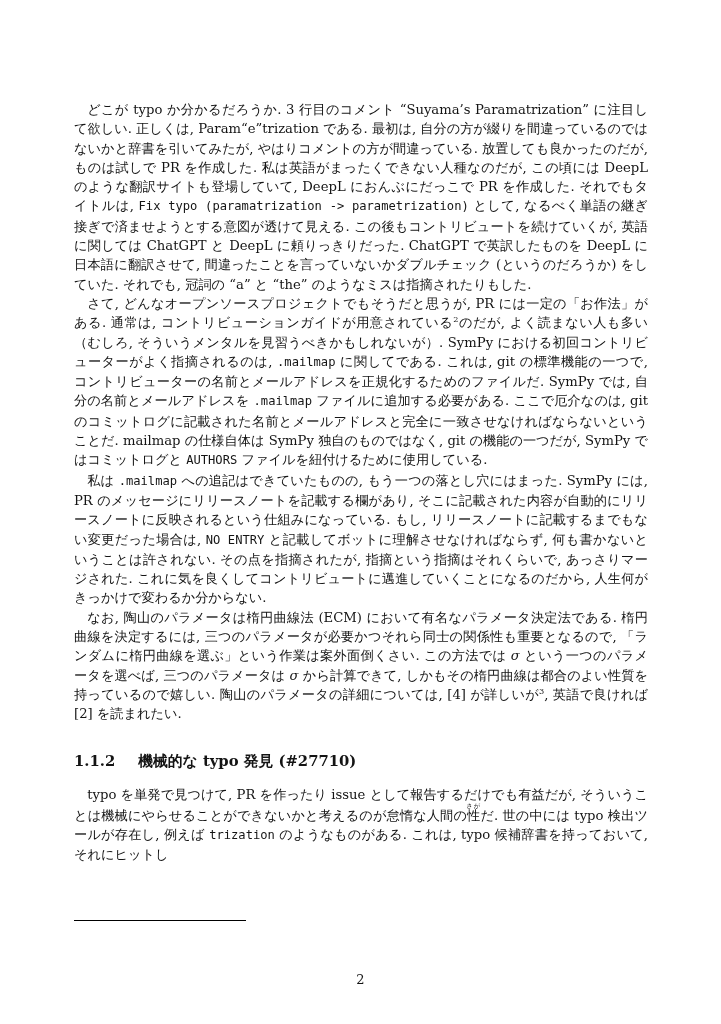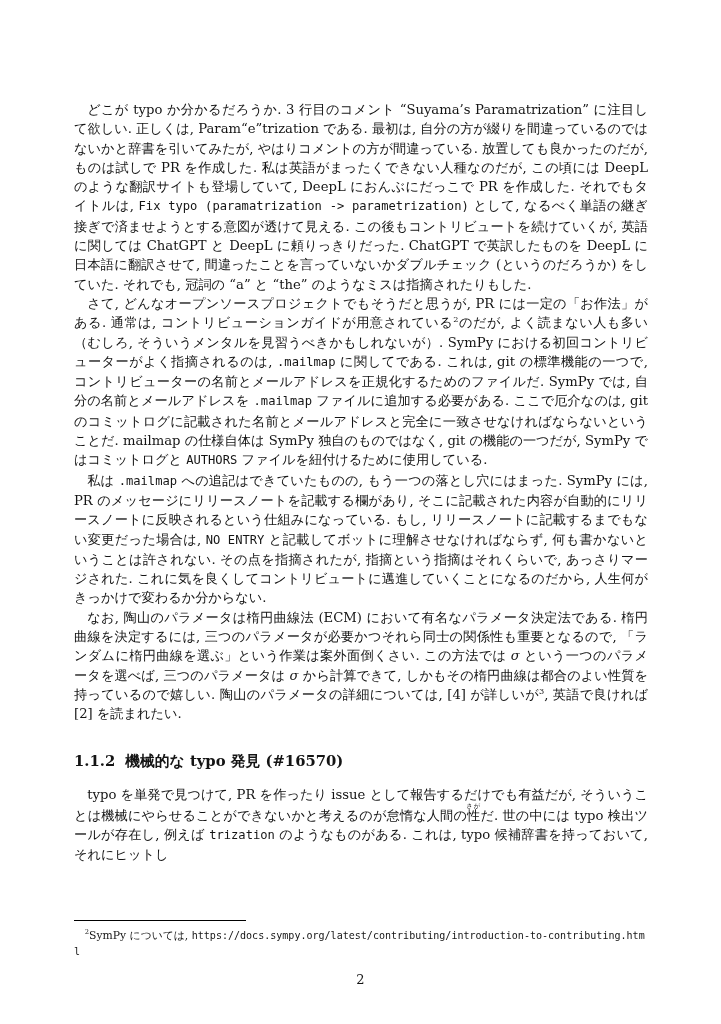--- a/index.html
+++ b/index.html
@@ -42,21 +42,21 @@
     font-size: 0.48em;
     letter-spacing: 1px;
   }
   h2.section-heading {
     margin-top: 27px;
     margin-bottom: 15px;
     font-size: 14.8px;
     font-weight: bold;
     line-height: 1.3;
   }
-  h2.section-heading .sec-num { margin-right: 10px; }
+  h2.section-heading .sec-num { margin-right: 23px; }
   .footnotes {
     position: absolute;
     left: 74px; top: 908px;
     width: 574px;
   }
   .footnote-rule {
     width: 172px;
     border-top: 1px solid #000;
     margin-bottom: 7px;
   }
@@ -81,26 +81,25 @@
 
 <div class="page">
 
   <div class="content">
     <p class="para"><span>どこが typo か分かるだろうか. 3 行目のコメント “Suyama’s Paramatrization” に注目して欲しい. 正しくは, Param“e”trization である. 最初は, 自分の方が綴りを間違っているのではないかと辞書を引いてみたが, やはりコメントの方が間違っている. 放置しても良かったのだが, ものは試しで PR を作成した. 私は英語がまったくできない人種なのだが, この頃には DeepL のような翻訳サイトも登場していて, DeepL におんぶにだっこで PR を作成した. それでもタイトルは, </span><span class="seg-m">Fix typo (paramatrization -&gt; parametrization)</span><span> として, なるべく単語の継ぎ接ぎで済ませようとする意図が透けて見える. この後もコントリビュートを続けていくが, 英語に関しては ChatGPT と DeepL に頼りっきりだった. ChatGPT で英訳したものを DeepL に日本語に翻訳させて, 間違ったことを言っていないかダブルチェック (というのだろうか) をしていた. それでも, 冠詞の “a” と “the” のようなミスは指摘されたりもした.</span></p>
     <p class="para"><span>さて, どんなオープンソースプロジェクトでもそうだと思うが, PR には一定の「お作法」がある. 通常は, コントリビューションガイドが用意されている</span><sup class="fnmark">2</sup><span>のだが, よく読まない人も多い（むしろ, そういうメンタルを見習うべきかもしれないが）. SymPy における初回コントリビューターがよく指摘されるのは, </span><span class="seg-m">.mailmap</span><span> に関してである. これは, git の標準機能の一つで, コントリビューターの名前とメールアドレスを正規化するためのファイルだ. SymPy では, 自分の名前とメールアドレスを </span><span class="seg-m">.mailmap</span><span> ファイルに追加する必要がある. ここで厄介なのは, git のコミットログに記載された名前とメールアドレスと完全に一致させなければならないということだ. mailmap の仕様自体は SymPy 独自のものではなく, git の機能の一つだが, SymPy ではコミットログと </span><span class="seg-m">AUTHORS</span><span> ファイルを紐付けるために使用している.</span></p>
     <p class="para"><span>私は </span><span class="seg-m">.mailmap</span><span> への追記はできていたものの, もう一つの落とし穴にはまった. SymPy には, PR のメッセージにリリースノートを記載する欄があり, そこに記載された内容が自動的にリリースノートに反映されるという仕組みになっている. もし, リリースノートに記載するまでもない変更だった場合は, </span><span class="seg-m">NO ENTRY</span><span> と記載してボットに理解させなければならず, 何も書かないということは許されない. その点を指摘されたが, 指摘という指摘はそれくらいで, あっさりマージされた. これに気を良くしてコントリビュートに邁進していくことになるのだから, 人生何がきっかけで変わるか分からない.</span></p>
     <p class="para"><span>なお, 陶山のパラメータは楕円曲線法 (ECM) において有名なパラメータ決定法である. 楕円曲線を決定するには, 三つのパラメータが必要かつそれら同士の関係性も重要となるので, 「ランダムに楕円曲線を選ぶ」という作業は案外面倒くさい. この方法では </span><span class="seg-i">σ</span><span> という一つのパラメータを選べば, 三つのパラメータは </span><span class="seg-i">σ</span><span> から計算できて, しかもその楕円曲線は都合のよい性質を持っているので嬉しい. 陶山のパラメータの詳細については, [4] が詳しいが</span><sup class="fnmark">3</sup><span>, 英語で良ければ [2] を読まれたい.</span></p>
 
     <h2 class="section-heading">
-      <span class="sec-num">1.1.2</span><span>機械的な typo 発見 (#16570)</span>
+      <span class="sec-num">1.1.2</span><span>機械的な typo 発見 (#27710)</span>
     </h2>
 
     <p class="para"><span>typo を単発で見つけて, PR を作ったり issue として報告するだけでも有益だが, そういうことは機械にやらせることができないかと考えるのが怠惰な人間の</span><ruby>性<rt>さが</rt></ruby><span>だ. 世の中には typo 検出ツールが存在し, 例えば </span><span class="seg-m">trization</span><span> のようなものがある. これは, typo 候補辞書を持っておいて, それにヒットし</span></p>
   </div>
 
   <div class="footnotes">
     <div class="footnote-rule"></div>
-    <p class="footnote"><sup class="fnmark">2</sup><span>SymPy については, </span><span class="seg-m">https://docs.sympy.org/latest/contributing/introduction-to-contributing.html</span></p>
   </div>
 
   <div class="page-number">2</div>
 
 </div>
 
 </body></html>

